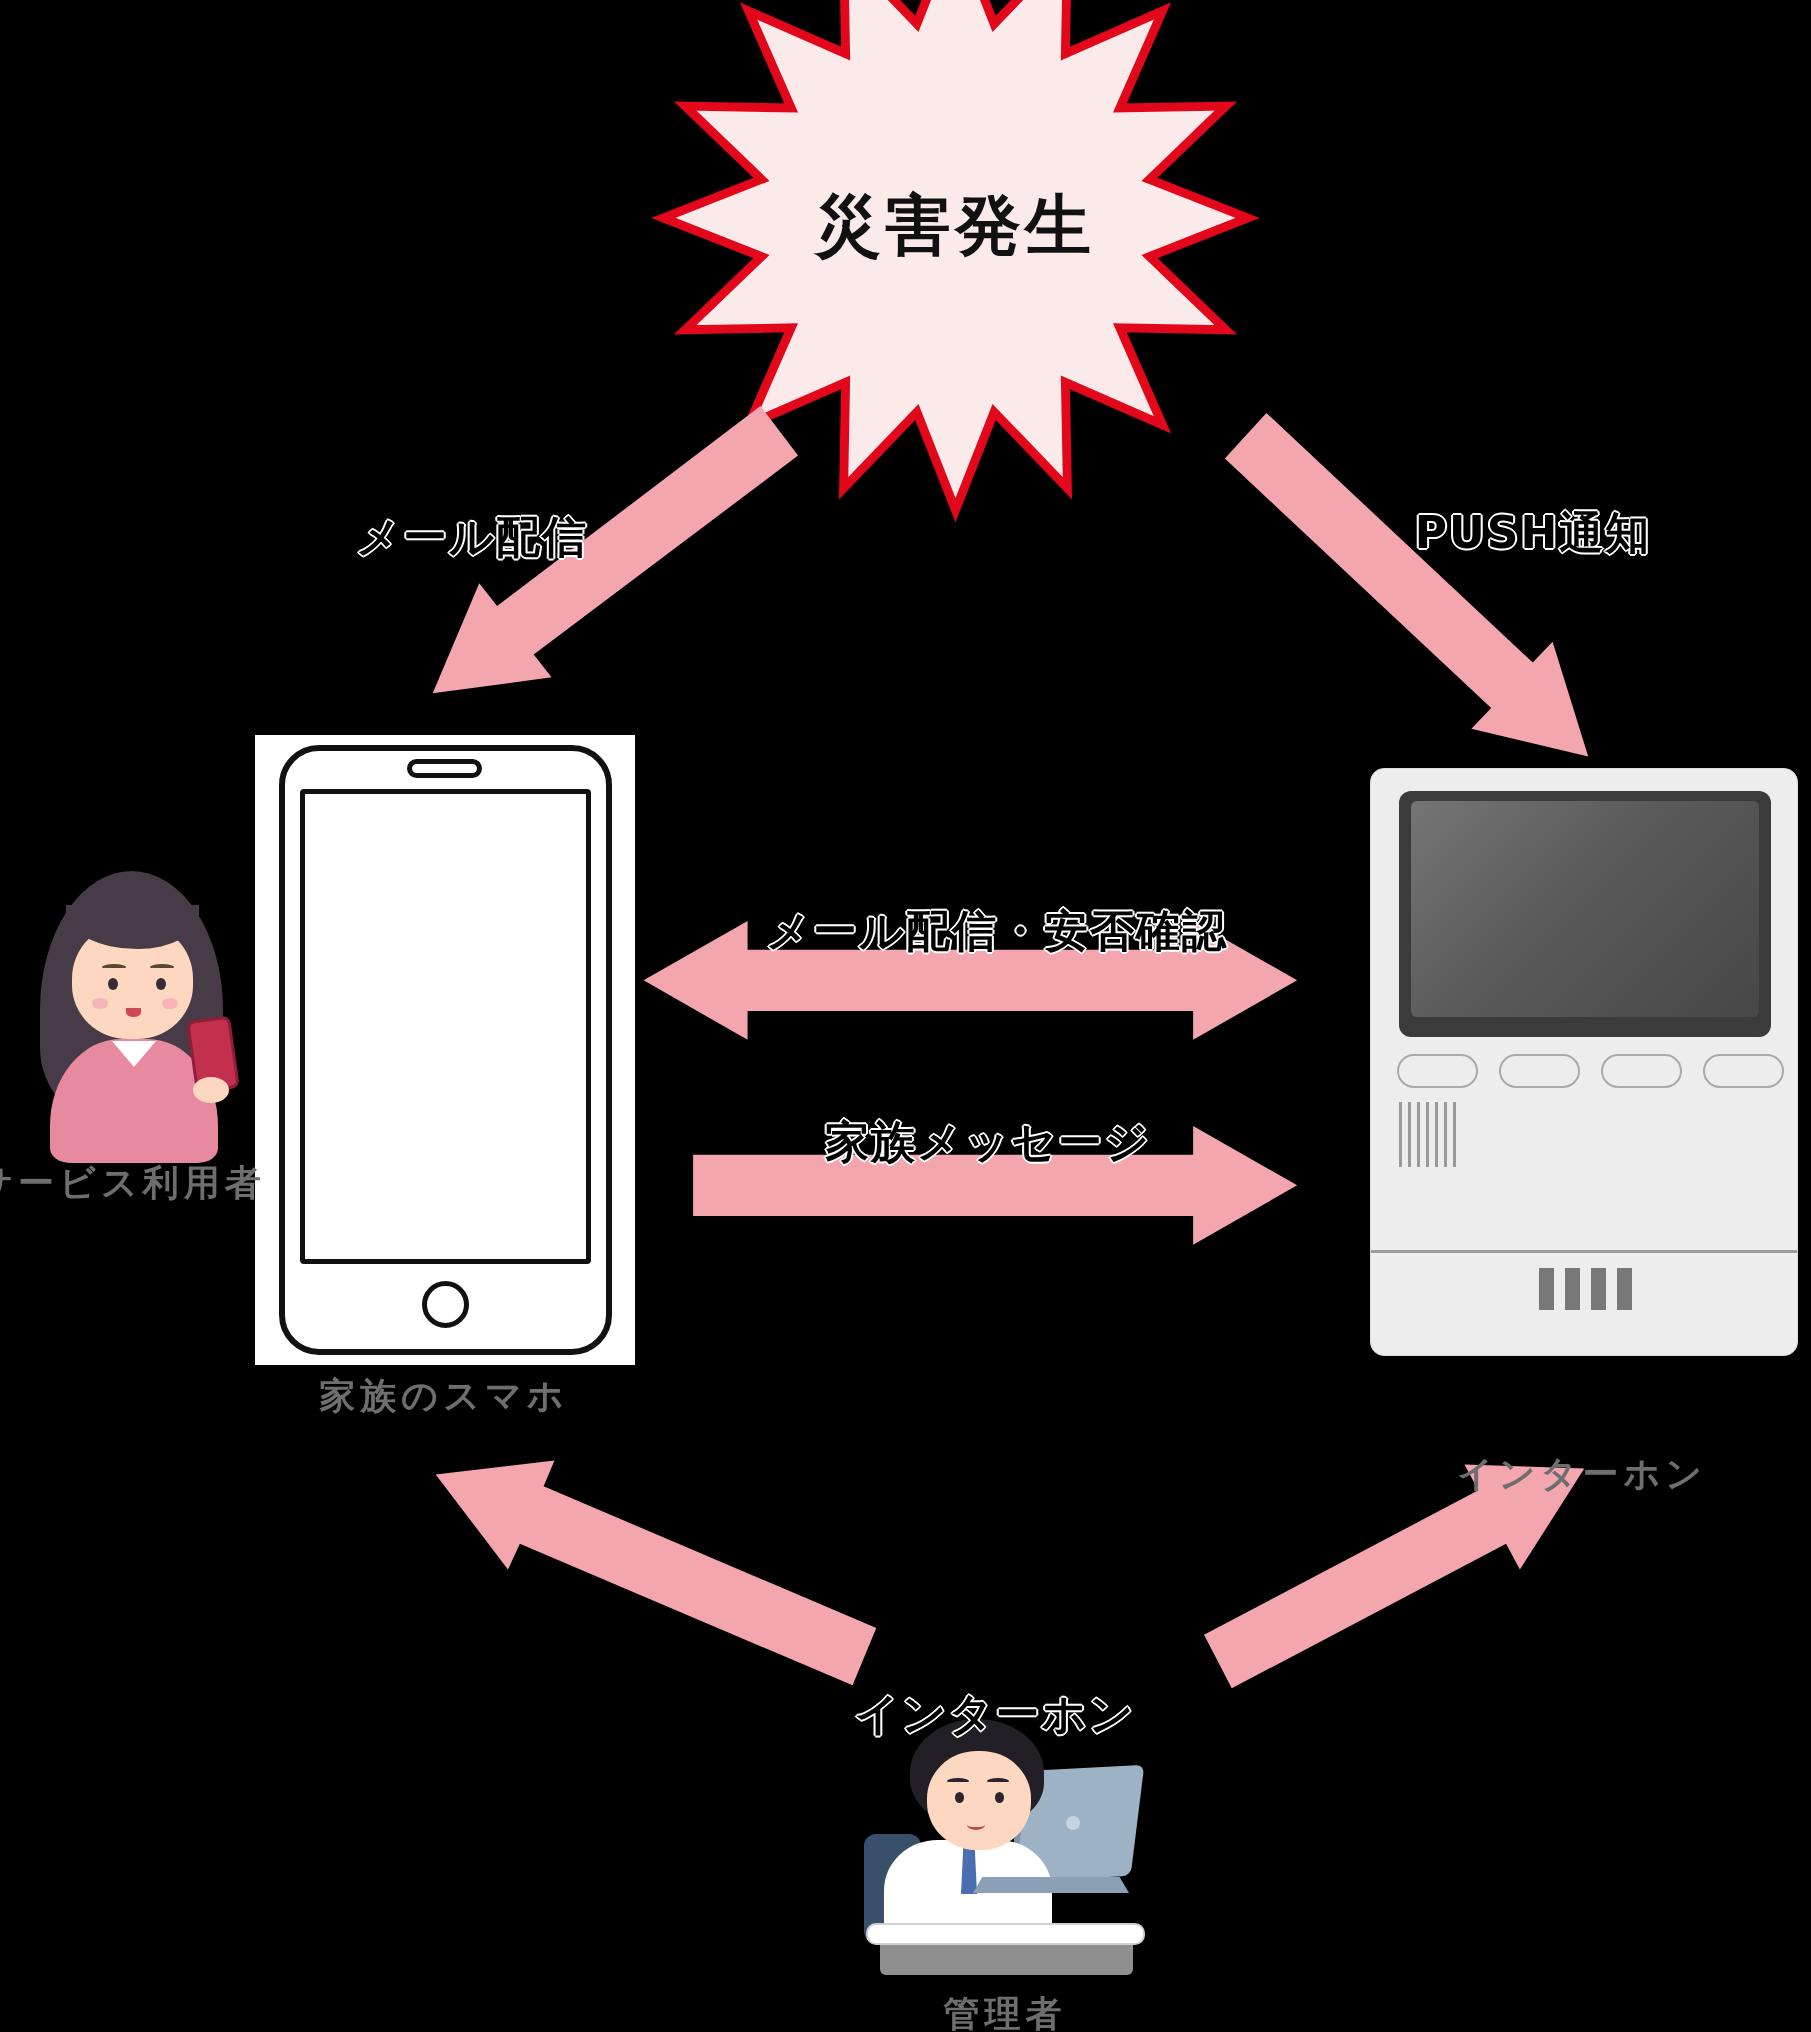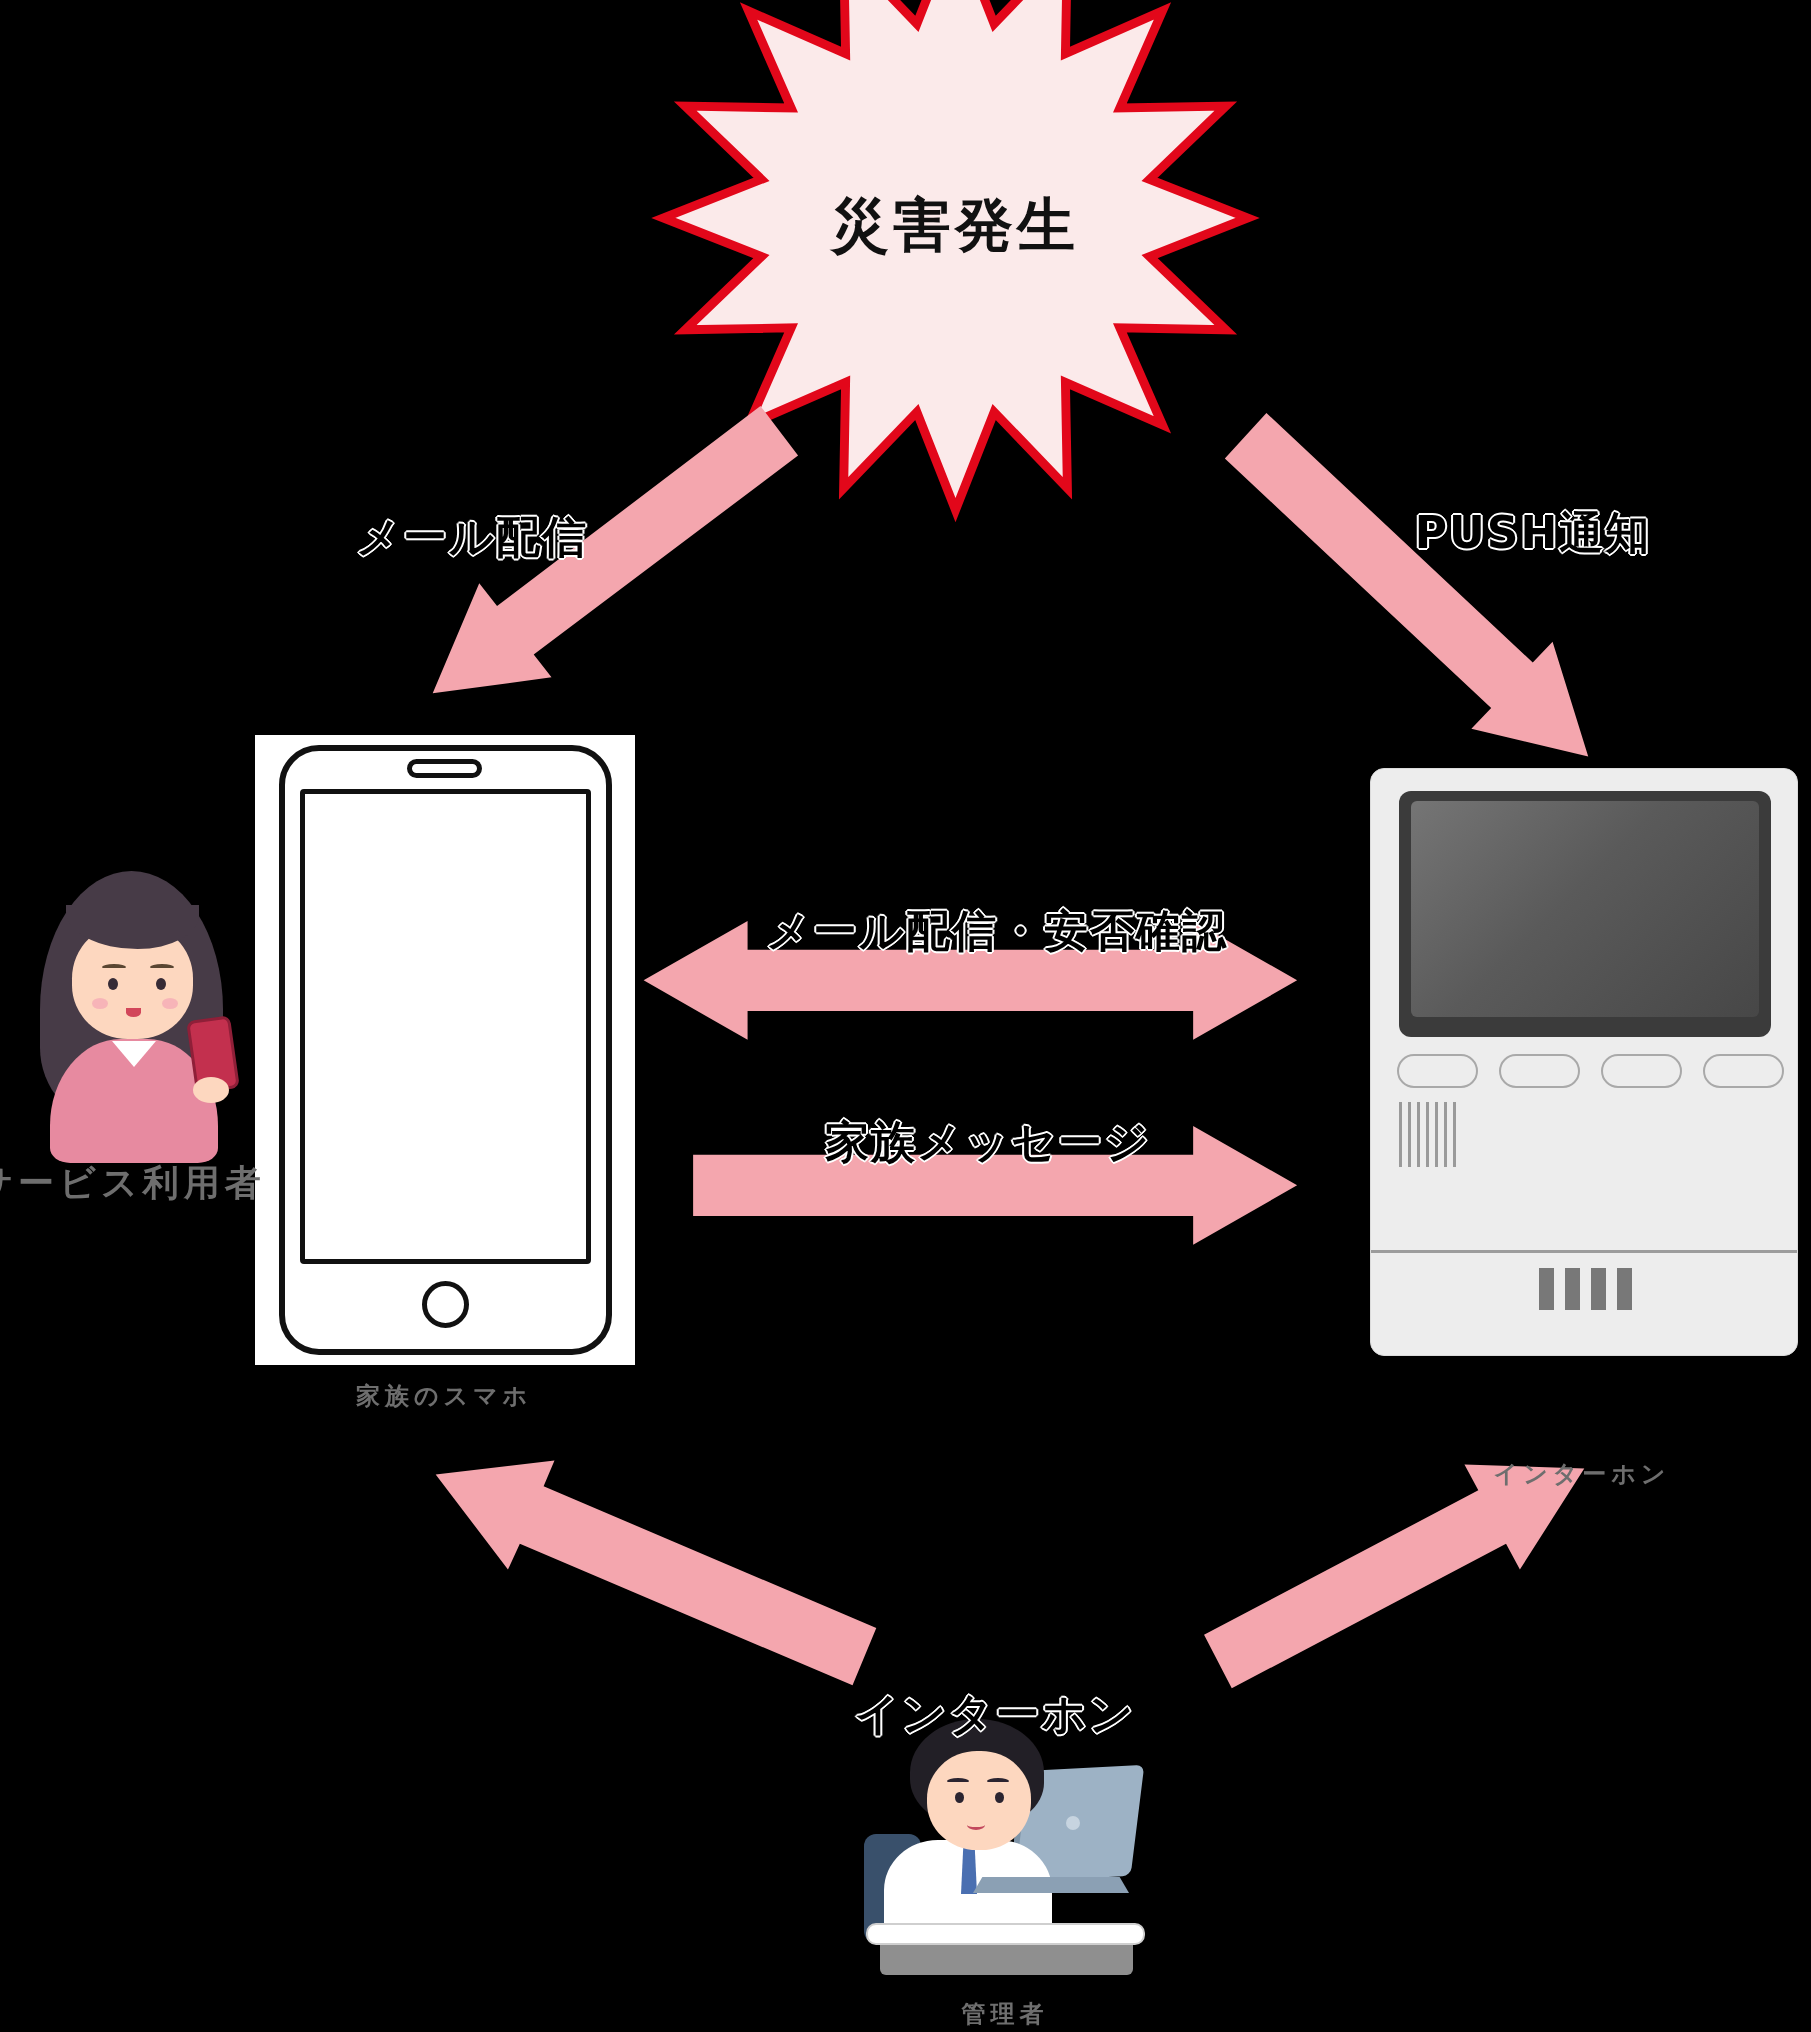--- a/index.html
+++ b/index.html
@@ -7,27 +7,27 @@
     --label-gray:#6E6E6E; --label-outline:#FFF;
   }
   html,body{margin:0;padding:0;background:var(--bg);}
   #canvas{position:relative;width:1812px;height:2033px;background:var(--bg);overflow:hidden;
           font-family:"DejaVu Sans","Liberation Sans",sans-serif;}
   #canvas *{box-sizing:border-box;}
   svg.layer{position:absolute;left:0;top:0;z-index:1;}
   .pink{fill:var(--arrow);}
   .star{fill:var(--burst-fill);stroke:var(--burst-border);stroke-width:9;stroke-linejoin:miter;}
   .lbl{position:absolute;transform:translate(-50%,-50%);white-space:nowrap;z-index:5;}
-  .burst-label{font-size:58px;font-weight:bold;color:#111;letter-spacing:4px;z-index:4;}
+  .burst-label{font-size:66px;font-weight:bold;color:#111;letter-spacing:4px;z-index:4;}
   .arrow-label{font-size:44px;font-weight:bold;color:#000;letter-spacing:2px;
     text-shadow:-2px 0 0 var(--label-outline),2px 0 0 var(--label-outline),
                  0 -2px 0 var(--label-outline),0 2px 0 var(--label-outline),
                 -1px -1px 0 var(--label-outline),1px 1px 0 var(--label-outline),
                 -1px 1px 0 var(--label-outline),1px -1px 0 var(--label-outline);margin-top:45px;}
-  .gray-label{font-size:24px;font-weight:bold;color:var(--label-gray);letter-spacing:5px;}
+  .gray-label{font-size:36px;font-weight:bold;color:var(--label-gray);letter-spacing:5px;}
 
   
   .phone-wrap{position:absolute;left:255px;top:735px;width:380px;height:630px;background:#fff;z-index:2;}
   .phone-body{position:absolute;left:24px;top:10px;width:333px;height:610px;border:6px solid #111;border-radius:40px;background:#fff;}
   .phone-speaker{position:absolute;left:152px;top:24px;width:75px;height:19px;border:5px solid #111;border-radius:10px;background:#fff;}
   .phone-screen{position:absolute;left:45px;top:54px;width:291px;height:475px;border:5px solid #111;border-radius:4px;background:#fff;}
   .phone-home{position:absolute;left:167px;top:546px;width:47px;height:47px;border:5px solid #111;border-radius:50%;background:#fff;}
 
   
   .intercom{position:absolute;left:1370px;top:768px;width:428px;height:588px;background:#EDEDED;border:1px solid #DBDBDB;border-radius:14px;z-index:2;}

